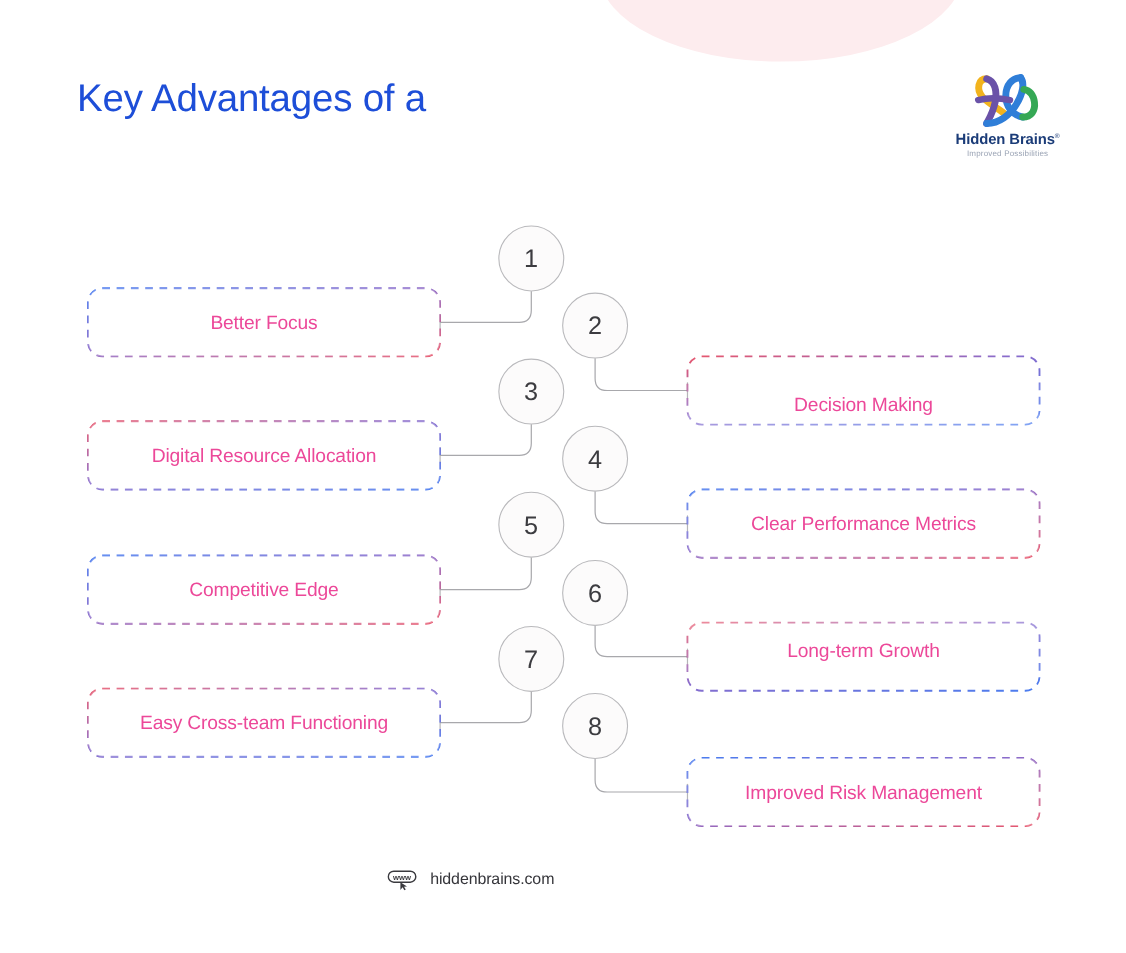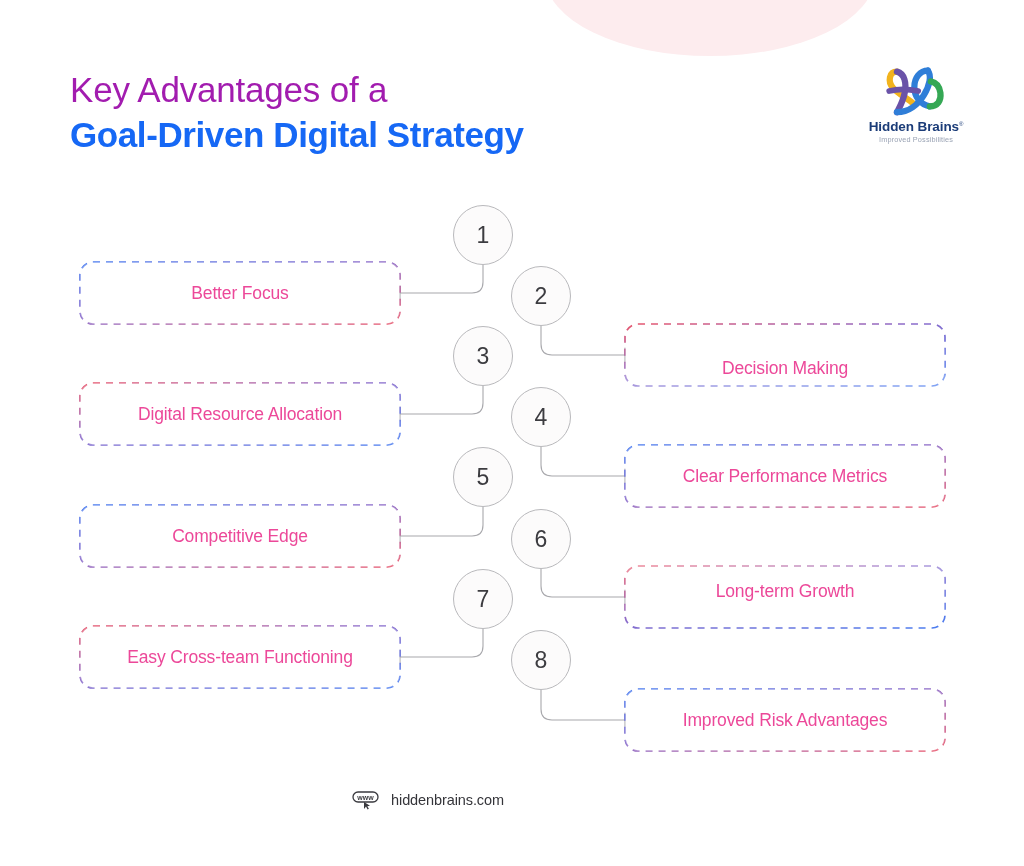--- a/index.html
+++ b/index.html
@@ -27,21 +27,21 @@
     left:545px; top:-104px;
     width:330px; height:160px;
     border-radius:50%;
     background:#fdecee;
     filter:blur(0.5px);
   }
 
   
   .title-block { position:absolute; left:70px; top:68px; }
   .title-line1 {
-    font-size:35px; font-weight:400; color:#a21caf;
+    font-size:35px; font-weight:400; color:#1d4ed8;
     letter-spacing:-0.2px; line-height:1.28;
   }
   .title-line2 {
     font-size:35px; font-weight:700; color:#1668f5;
     letter-spacing:-0.4px; line-height:1.28;
   }
 
   
   .logo { position:absolute; left:866px; top:62px; width:100px; text-align:center; }
   .logo-mark { height:56px; display:block; margin:0 auto; }
@@ -103,21 +103,20 @@
 </style>
 </head>
 <body>
 
 <div id="stage">
 
   <div class="blob-top"></div>
 
   <div class="title-block">
     <div class="title-line1">Key Advantages of a</div>
-    <div class="title-line2">Goal-Driven Digital Strategy</div>
   </div>
 
   <div class="logo">
     <svg class="logo-mark" viewBox="0 0 100 58">
       <path d="M30 10 C22 10 20 20 26 27 C32 34 42 38 48 44" fill="none" stroke="#f2b31d" stroke-width="6.5" stroke-linecap="round"></path>
       <path d="M30 10 C38 12 40 22 38 32 C36 42 32 48 30 52" fill="none" stroke="#6a52a8" stroke-width="6.5" stroke-linecap="round"></path>
       <path d="M30 52 C42 52 52 44 58 34 C64 24 66 14 62 9" fill="none" stroke="#2f7ed8" stroke-width="6.5" stroke-linecap="round"></path>
       <path d="M62 9 C54 9 48 16 48 26 C48 36 54 44 64 46" fill="none" stroke="#2f7ed8" stroke-width="6.5" stroke-linecap="round"></path>
       <path d="M64 46 C72 46 76 40 75 32 C74 25 70 21 65 20" fill="none" stroke="#35a855" stroke-width="6.5" stroke-linecap="round"></path>
       <path d="M22 30 C30 28 42 28 52 30" fill="none" stroke="#6a52a8" stroke-width="6" stroke-linecap="round"></path>
@@ -201,21 +200,21 @@
         <span>Long-term Growth</span>
       </div>
       <div class="circle" style="left: 511px; top: 509px;">6</div>
       <div class="node left" style="top: 626px;">
         <div class="node-inner"></div>
         <span>Easy Cross-team Functioning</span>
       </div>
       <div class="circle" style="left: 453px; top: 569px;">7</div>
       <div class="node right" style="top: 689px;">
         <div class="node-inner"></div>
-        <span>Improved Risk Advantages</span>
+        <span>Improved Risk Management</span>
       </div>
       <div class="circle" style="left: 511px; top: 630px;">8</div>
     </div>
 
   <div class="footer">
     <svg class="www-icon" width="30" height="20" viewBox="0 0 30 20">
       <rect x="1" y="2" width="25" height="10" rx="5" ry="5" fill="none" stroke="#3a3a3f" stroke-width="1.3"></rect>
       <text x="13.5" y="9.6" text-anchor="middle" font-size="7" font-family="Liberation Sans, sans-serif" font-weight="700" fill="#3a3a3f">www</text>
       <path d="M12 12 L12 19 L14 16.6 L15.6 19.4 L16.9 18.7 L15.3 16.2 L18 15.8 Z" fill="#3a3a3f"></path>
     </svg>

